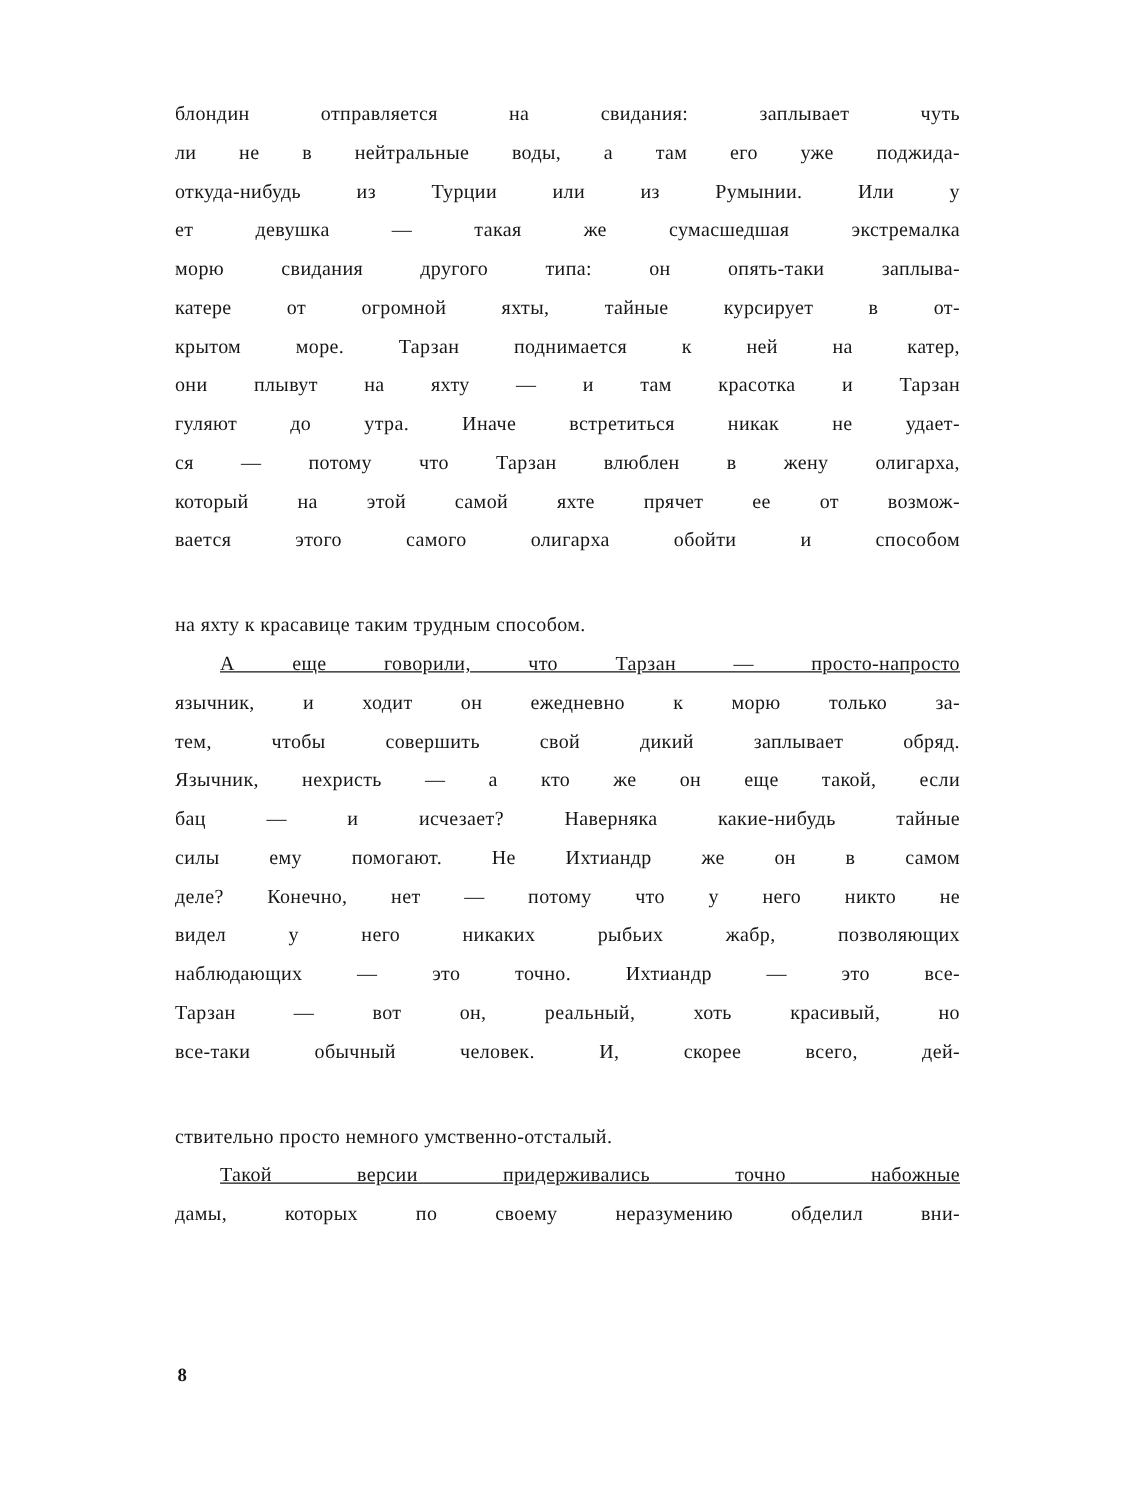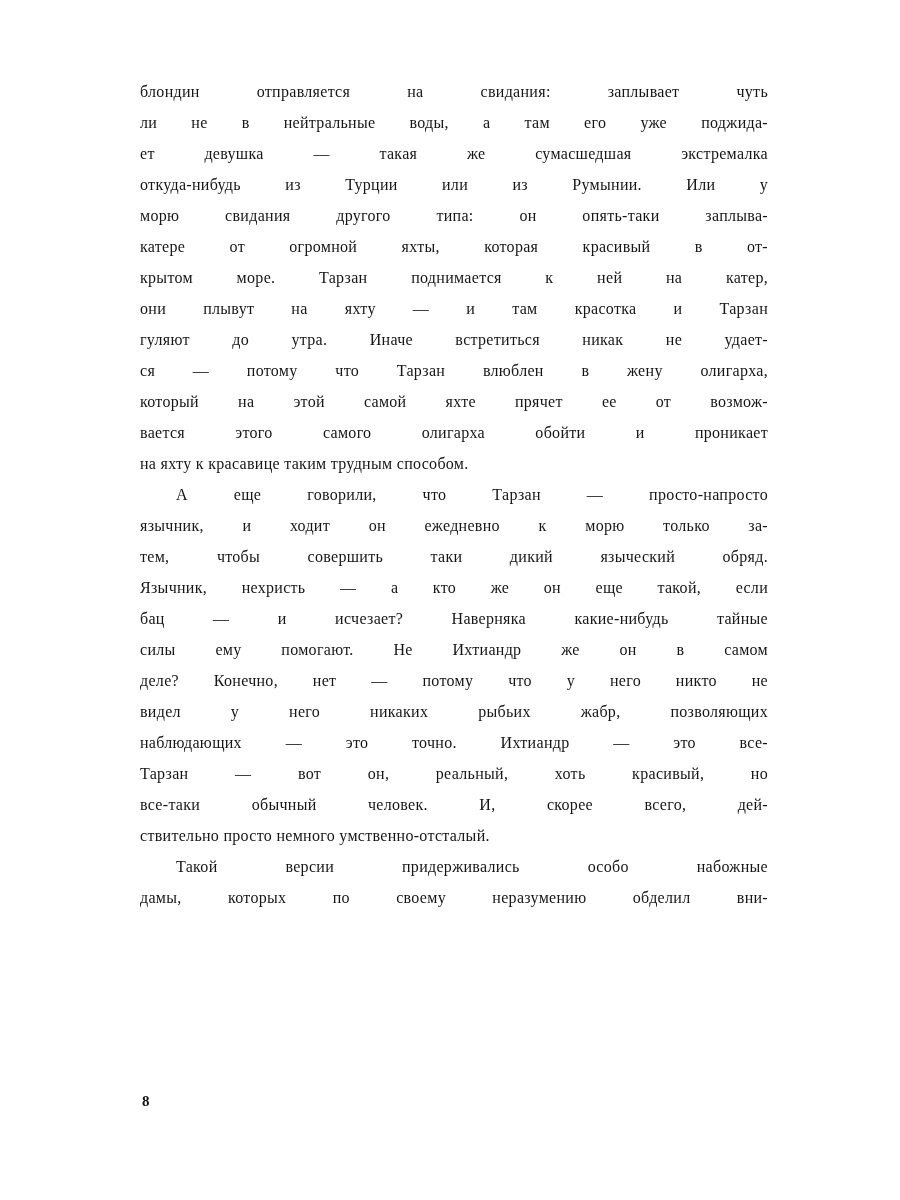--- a/index.html
+++ b/index.html
@@ -30,60 +30,62 @@
     line-height: 31px;
     letter-spacing: 0.3px;
   }
   .line {
     text-align: justify;
     text-align-last: justify;
     white-space: normal;
   }
   .line.indent {
     text-indent: 36px;
+    text-decoration: underline;
   }
   .line.last {
     text-align-last: left;
+    margin-top: 37px;
   }
   .page-number {
     position: absolute;
     left: 142px;
     top: 1093px;
     font-size: 15px;
     font-weight: bold;
     letter-spacing: 0.5px;
   }
 </style>
 </head>
 <body>
 
 <div class="book-page">
   <div class="text-block">
       <div class="line">блондин отправляется на свидания: заплывает чуть</div>
       <div class="line">ли не в нейтральные воды, а там его уже поджида-</div>
+      <div class="line">откуда-нибудь из Турции или из Румынии. Или у</div>
       <div class="line">ет девушка — такая же сумасшедшая экстремалка</div>
-      <div class="line">откуда-нибудь из Турции или из Румынии. Или у</div>
       <div class="line">морю свидания другого типа: он опять-таки заплыва-</div>
-      <div class="line">катере от огромной яхты, которая красивый в от-</div>
+      <div class="line">катере от огромной яхты, тайные курсирует в от-</div>
       <div class="line">крытом море. Тарзан поднимается к ней на катер,</div>
       <div class="line">они плывут на яхту — и там красотка и Тарзан</div>
       <div class="line">гуляют до утра. Иначе встретиться никак не удает-</div>
       <div class="line">ся — потому что Тарзан влюблен в жену олигарха,</div>
       <div class="line">который на этой самой яхте прячет ее от возмож-</div>
-      <div class="line">вается этого самого олигарха обойти и проникает</div>
+      <div class="line">вается этого самого олигарха обойти и способом</div>
       <div class="line last">на яхту к красавице таким трудным способом.</div>
       <div class="line indent">А еще говорили, что Тарзан — просто-напросто</div>
       <div class="line">язычник, и ходит он ежедневно к морю только за-</div>
-      <div class="line">тем, чтобы совершить таки дикий языческий обряд.</div>
+      <div class="line">тем, чтобы совершить свой дикий заплывает обряд.</div>
       <div class="line">Язычник, нехристь — а кто же он еще такой, если</div>
       <div class="line">бац — и исчезает? Наверняка какие-нибудь тайные</div>
       <div class="line">силы ему помогают. Не Ихтиандр же он в самом</div>
       <div class="line">деле? Конечно, нет — потому что у него никто не</div>
       <div class="line">видел у него никаких рыбьих жабр, позволяющих</div>
       <div class="line">наблюдающих — это точно. Ихтиандр — это все-</div>
       <div class="line">Тарзан — вот он, реальный, хоть красивый, но</div>
       <div class="line">все-таки обычный человек. И, скорее всего, дей-</div>
       <div class="line last">ствительно просто немного умственно-отсталый.</div>
-      <div class="line indent">Такой версии придерживались особо набожные</div>
+      <div class="line indent">Такой версии придерживались точно набожные</div>
       <div class="line">дамы, которых по своему неразумению обделил вни-</div>
     </div>
   <div class="page-number">8</div>
 </div>
 
 </body></html>

